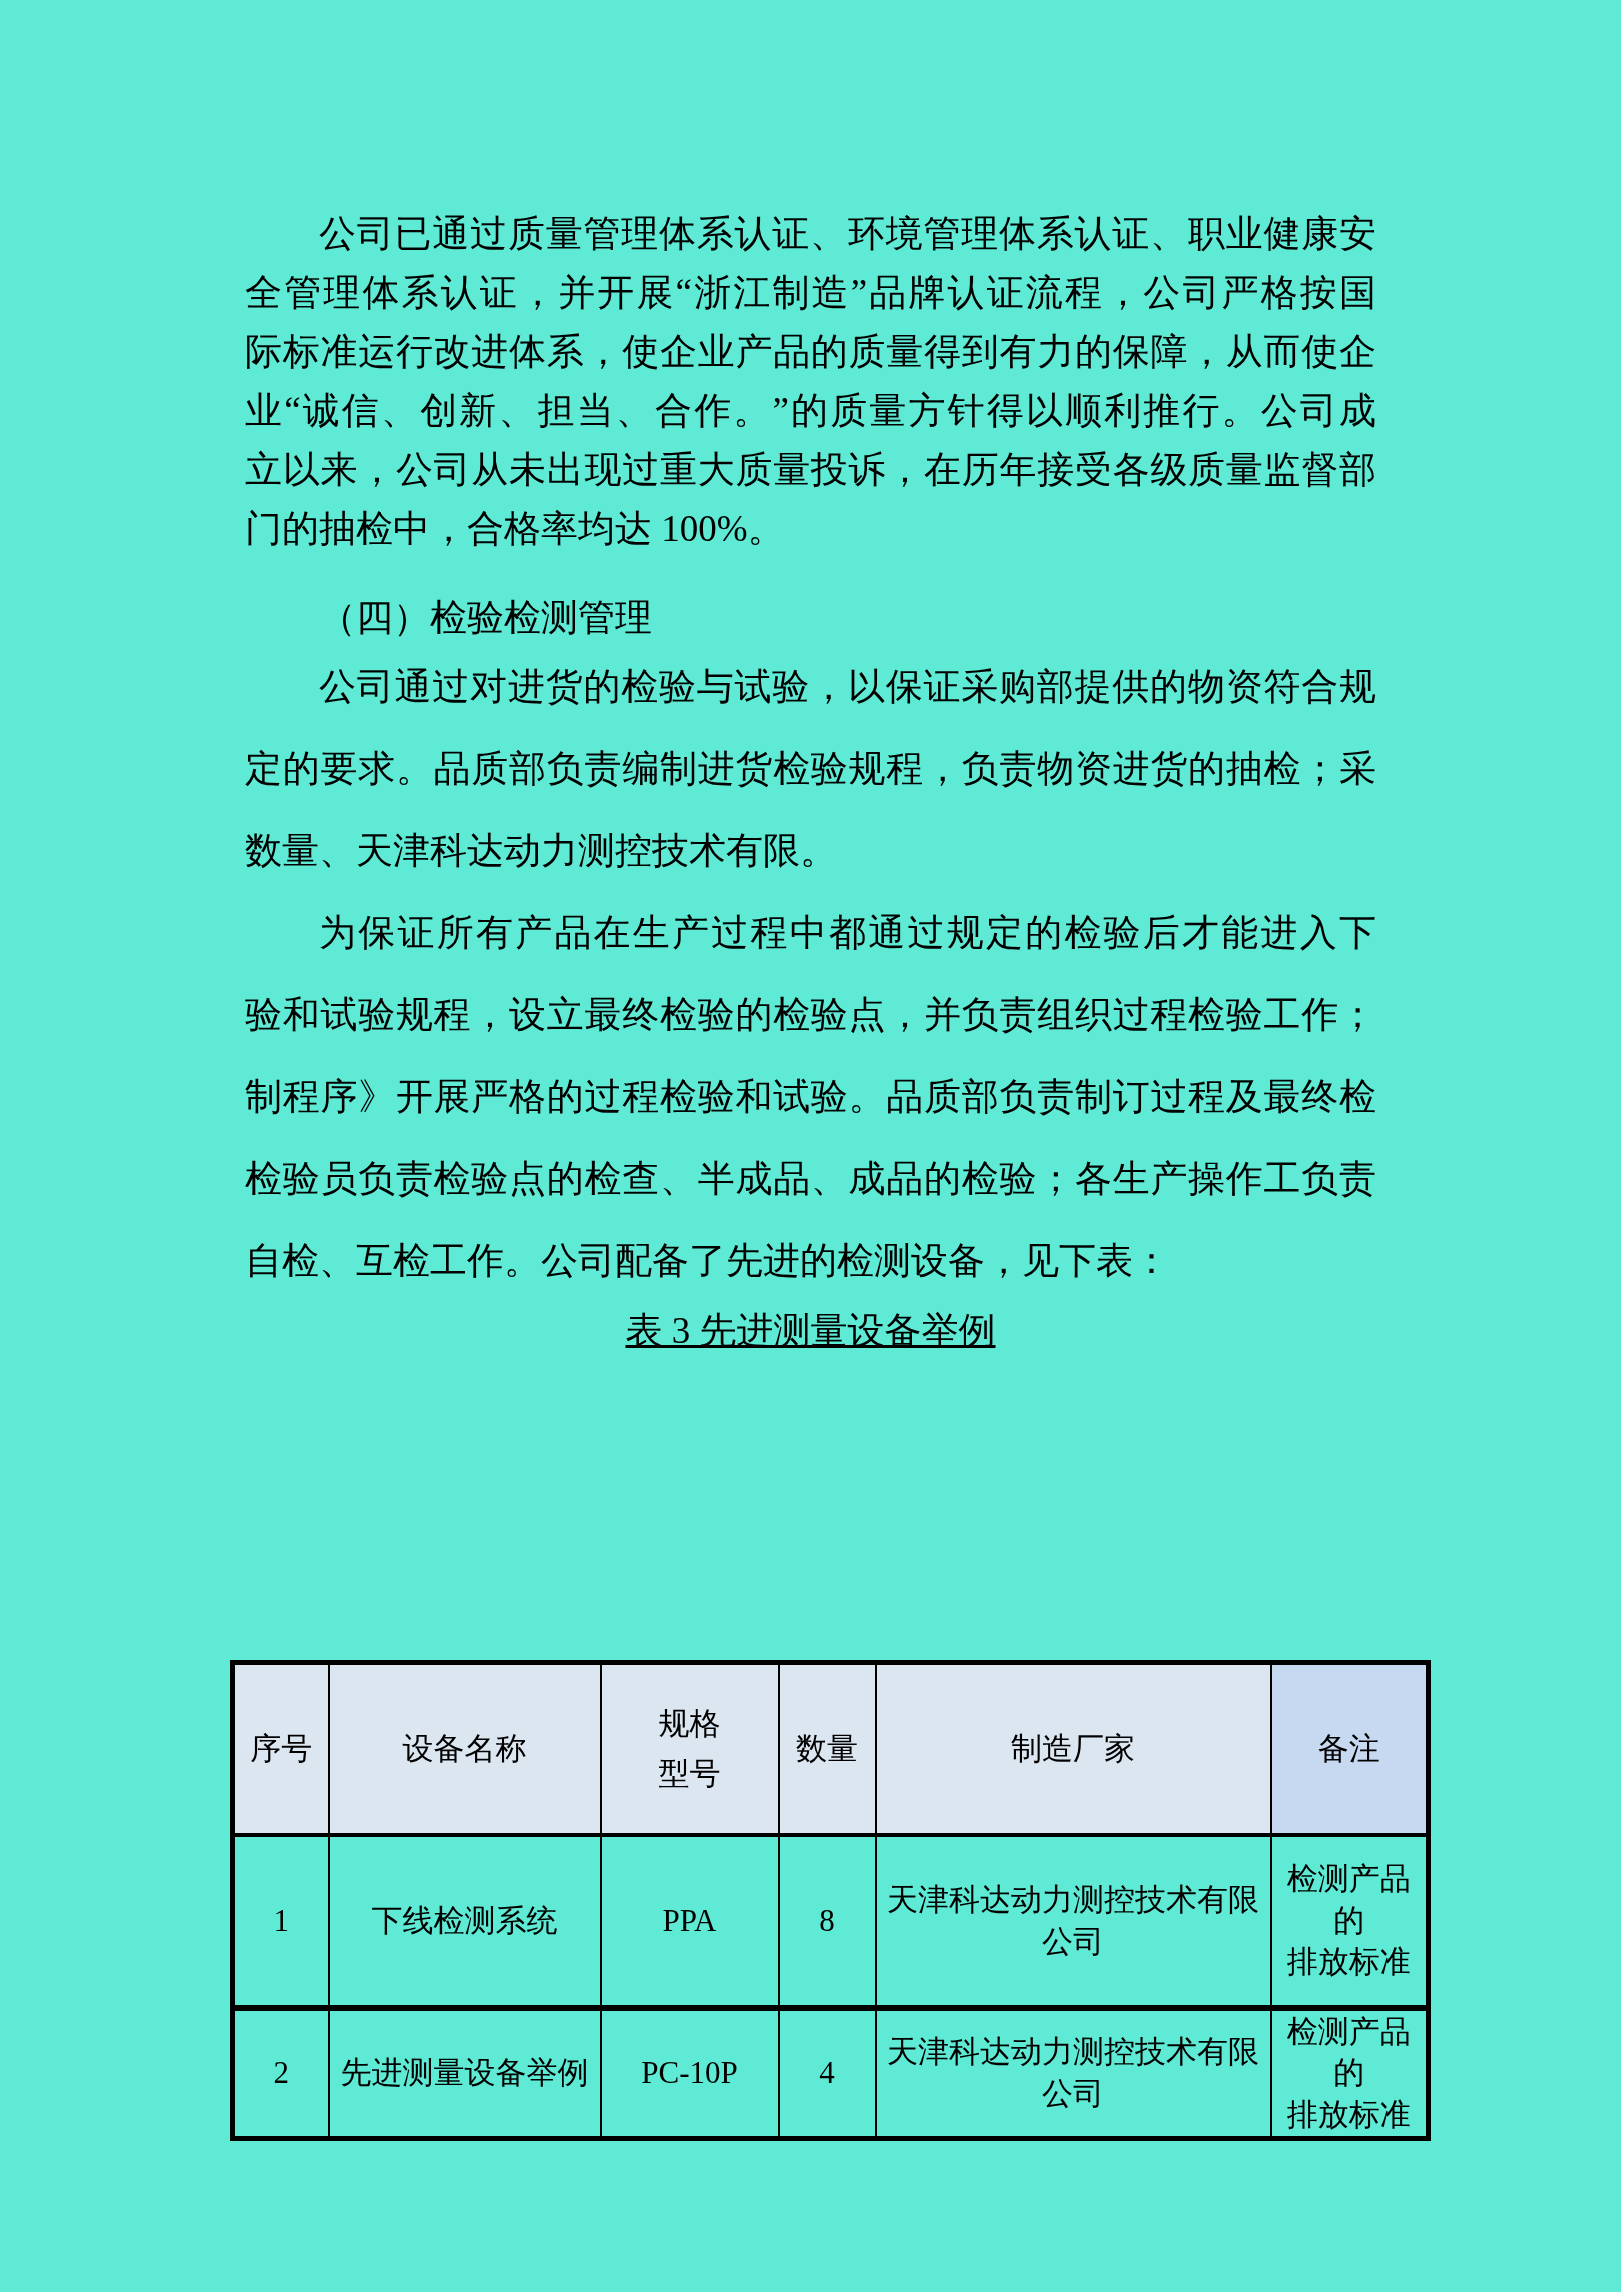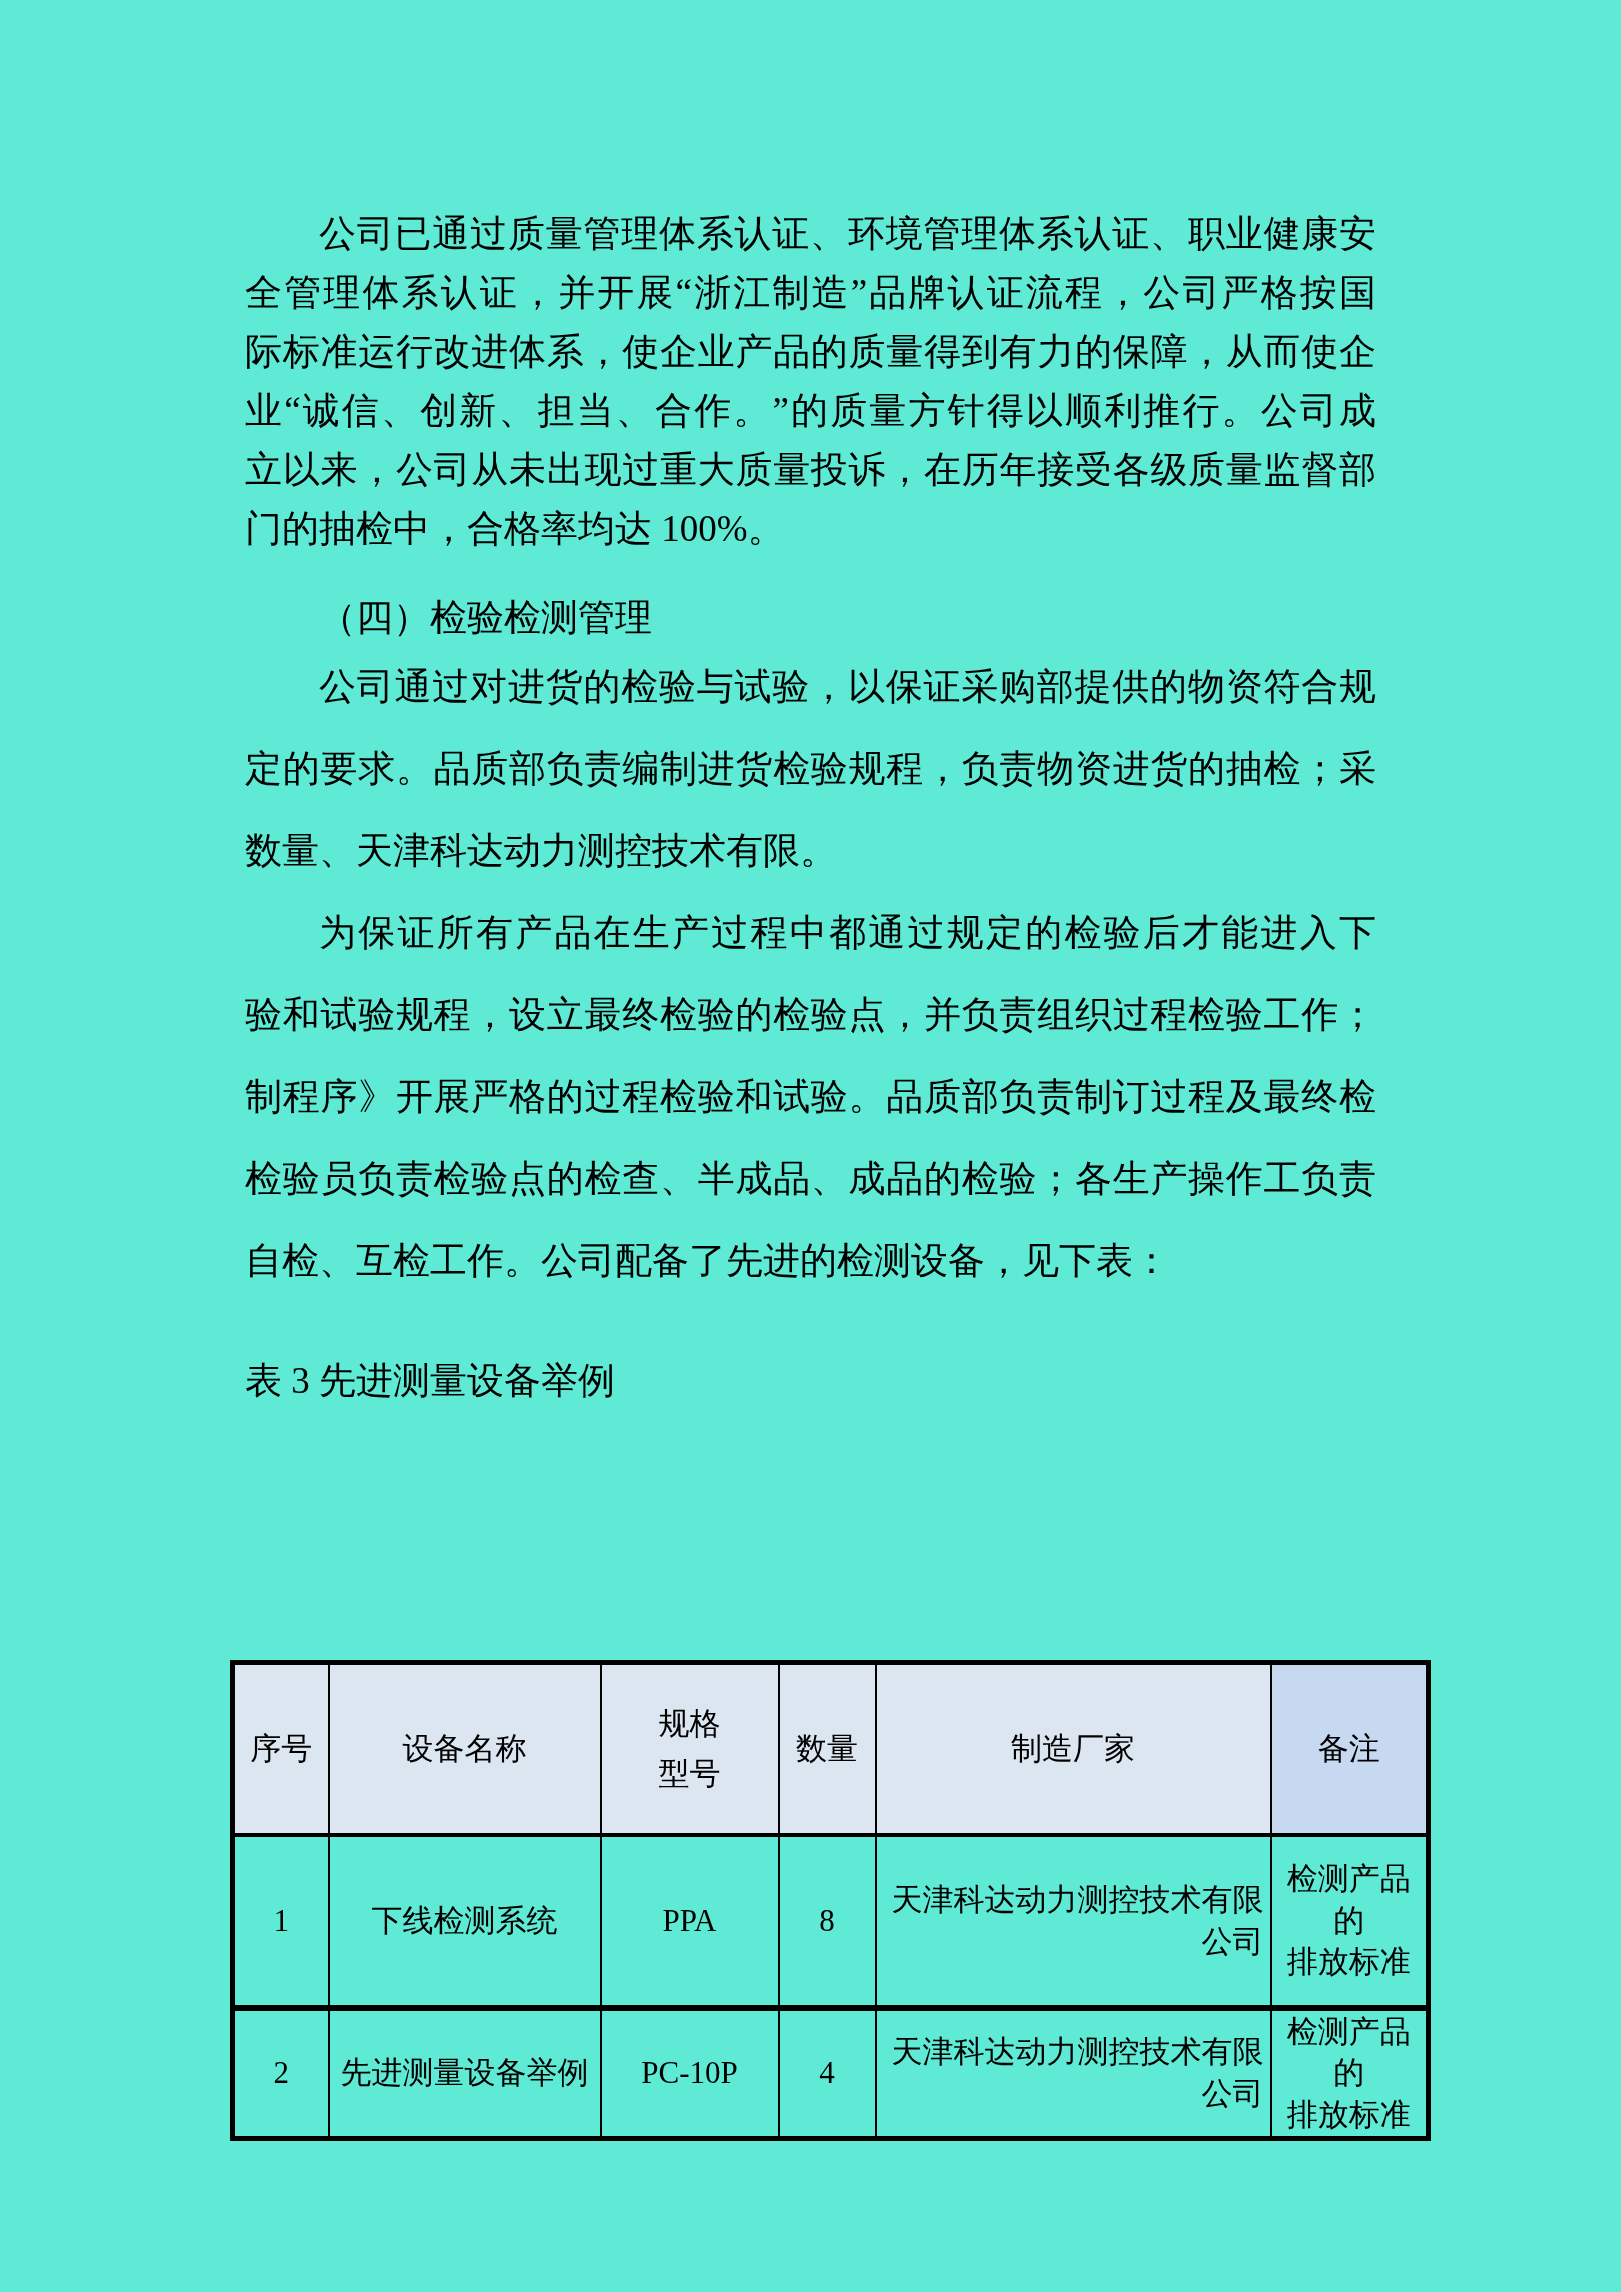--- a/index.html
+++ b/index.html
@@ -32,23 +32,23 @@
   .tline.first { text-indent: 2em; }
   .tline.last  { text-align-last: left; }
   .p1 .tline { line-height: 59px; }
   .wide .tline { line-height: 82px; }
   .heading {
     margin-top: 31px;
     line-height: 57px;
     text-indent: 2em;
   }
   .table-title {
-    margin-top: 50px;
     line-height: 57px;
-    text-align: left;
+    text-align: center;
+    text-decoration: underline;
   }
   table.equip {
     position: absolute;
     left: 230px;
     top: 1660px;
     width: 1196px;
     border-collapse: collapse;
     table-layout: fixed;
     font-size: 31px;
     border: 5.9px solid #000000;
@@ -67,21 +67,21 @@
   table.equip thead th {
     background: #dce6f1;
     border-bottom: 4.9px solid #000000;
     line-height: 1.6;
   }
   table.equip thead th:last-child { background: #c6d9f1; }
   table.equip tbody tr:first-child { height: 173px; }
   table.equip tbody tr:first-child td { border-bottom: 6.9px solid #000000; }
   table.equip tbody tr:last-child { height: 86px; }
   table.equip td.col5 {
-    text-align: right;
+    text-align: center;
     padding-left: 6px;
     padding-right: 5.9px;
   }
 </style>
 </head>
 <body>
 
 <div class="page">
   <div class="content">
 

